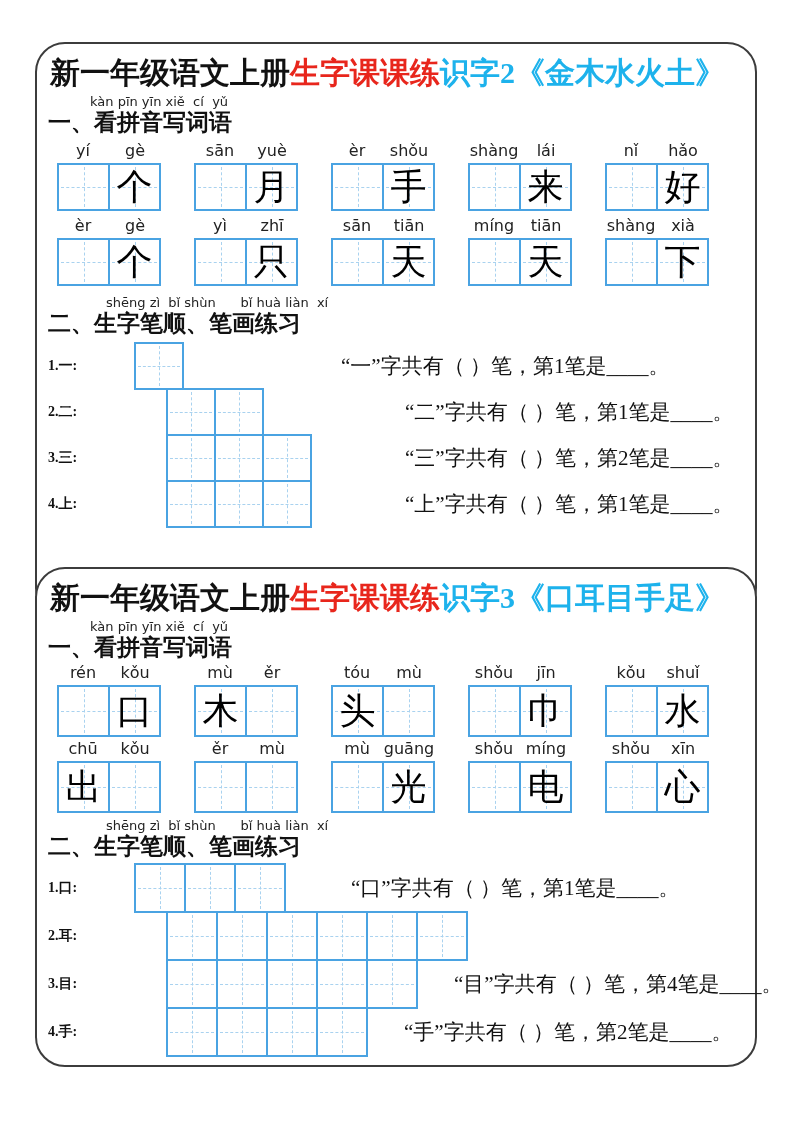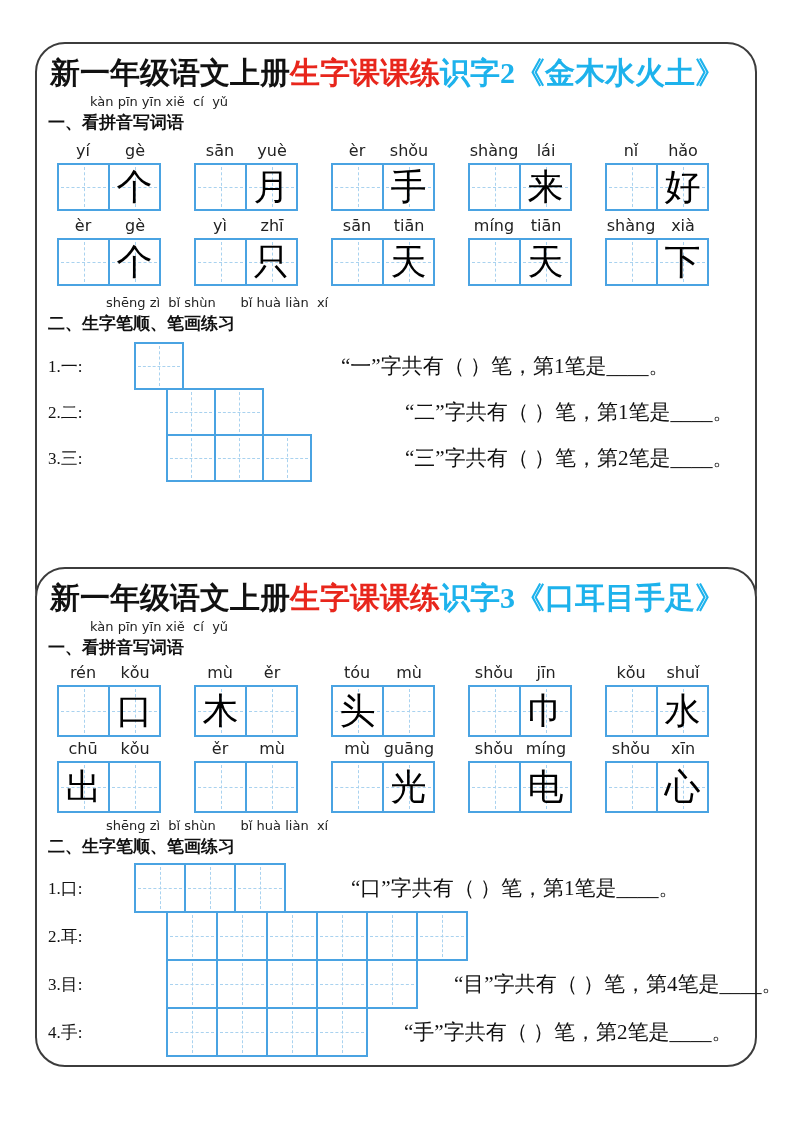--- a/index.html
+++ b/index.html
@@ -10,39 +10,39 @@
   #panel1{top:42px;height:576px;}
   #panel2{top:567px;height:500px;}
 
   .title{white-space:nowrap;font-size:30px;line-height:38px;margin-left:2px;font-weight:bold;}
   .t-black{color:#111;}
   .t-red{color:#e8261c;}
   .t-cyan{color:#1db2ec;}
 
   .sec-pinyin{font-family:"DejaVu Sans",sans-serif;font-size:13px;line-height:15px;color:#222;
               white-space:pre;margin:2px 0 0 42px;}
-  .sec-heading{font-size:17px;line-height:27px;font-weight:bold;}
+  .sec-heading{font-size:23px;line-height:27px;font-weight:bold;}
 
   .words{display:flex;gap:33px;margin:5px 0 0 9px;}
   .word{width:104px;flex:0 0 auto;}
   .py{display:flex;height:22px;font-family:"DejaVu Sans",sans-serif;font-size:16px;color:#222;}
   .py span{flex:1;text-align:center;white-space:nowrap;}
   .pair{display:flex;}
   .cell{width:53px;height:48px;box-sizing:border-box;border:2px solid #4aa3e2;position:relative;
         display:flex;align-items:center;justify-content:center;}
   .cell + .cell{margin-left:-2px;}
   .cell::before{content:"";position:absolute;left:2px;right:2px;top:50%;border-top:1.5px dashed #a9d2ef;}
   .cell::after{content:"";position:absolute;top:2px;bottom:2px;left:50%;border-left:1.5px dashed #a9d2ef;}
   #panel2 .cell{height:52px;}
   .hanzi{font-size:36px;line-height:1;color:#000;position:relative;z-index:1;}
 
   .stroke-rows{margin-top:5px;}
   .stroke-row{display:flex;align-items:center;}
   .stroke-row + .stroke-row{margin-top:-2px;gap:32px;}
-  .stroke-label{width:86px;flex:0 0 auto;font-size:17px;font-weight:normal;}
+  .stroke-label{width:86px;flex:0 0 auto;font-size:14px;font-weight:bold;}
   .boxes{display:flex;flex:0 0 auto;}
   #panel1 .boxes{width:207px;}
   .sbox{width:50px;height:48px;box-sizing:border-box;border:2px solid #4aa3e2;position:relative;}
   .sbox + .sbox{margin-left:-2px;}
   .sbox::before{content:"";position:absolute;left:2px;right:2px;top:50%;border-top:1.5px dashed #a9d2ef;}
   .sbox::after{content:"";position:absolute;top:2px;bottom:2px;left:50%;border-left:1.5px dashed #a9d2ef;}
   #panel2 .sbox{width:52px;height:50px;}
   #panel2 .boxes{width:auto;}
   #panel2 .boxes.qgap{width:213px;}
   .stroke-q{font-size:21px;white-space:nowrap;}
@@ -229,20 +229,29 @@
       </div>
       <div class="stroke-row">
         <span class="stroke-label">3.三:</span>
         <div class="boxes">
             <div class="sbox"></div>
             <div class="sbox"></div>
             <div class="sbox"></div>
           </div>
         <span class="stroke-q">“三”字共有（ ）笔，第2笔是____。</span>
       </div>
+      <div class="stroke-row">
+        <span class="stroke-label">4.上:</span>
+        <div class="boxes">
+            <div class="sbox"></div>
+            <div class="sbox"></div>
+            <div class="sbox"></div>
+          </div>
+        <span class="stroke-q">“上”字共有（ ）笔，第1笔是____。</span>
+      </div>
     </div>
   </div>
 
   <div class="panel" id="panel2">
     <div class="title"><span class="t-black">新一年级语文上册</span><span class="t-red">生字课课练</span><span class="t-cyan">识字3《口耳目手足》</span></div>
 
     <div class="sec-pinyin">kàn pīn yīn xiě  cí  yǔ</div>
     <div class="sec-heading">一、看拼音写词语</div>
 
     <div class="words" style="margin-top:2px;">

